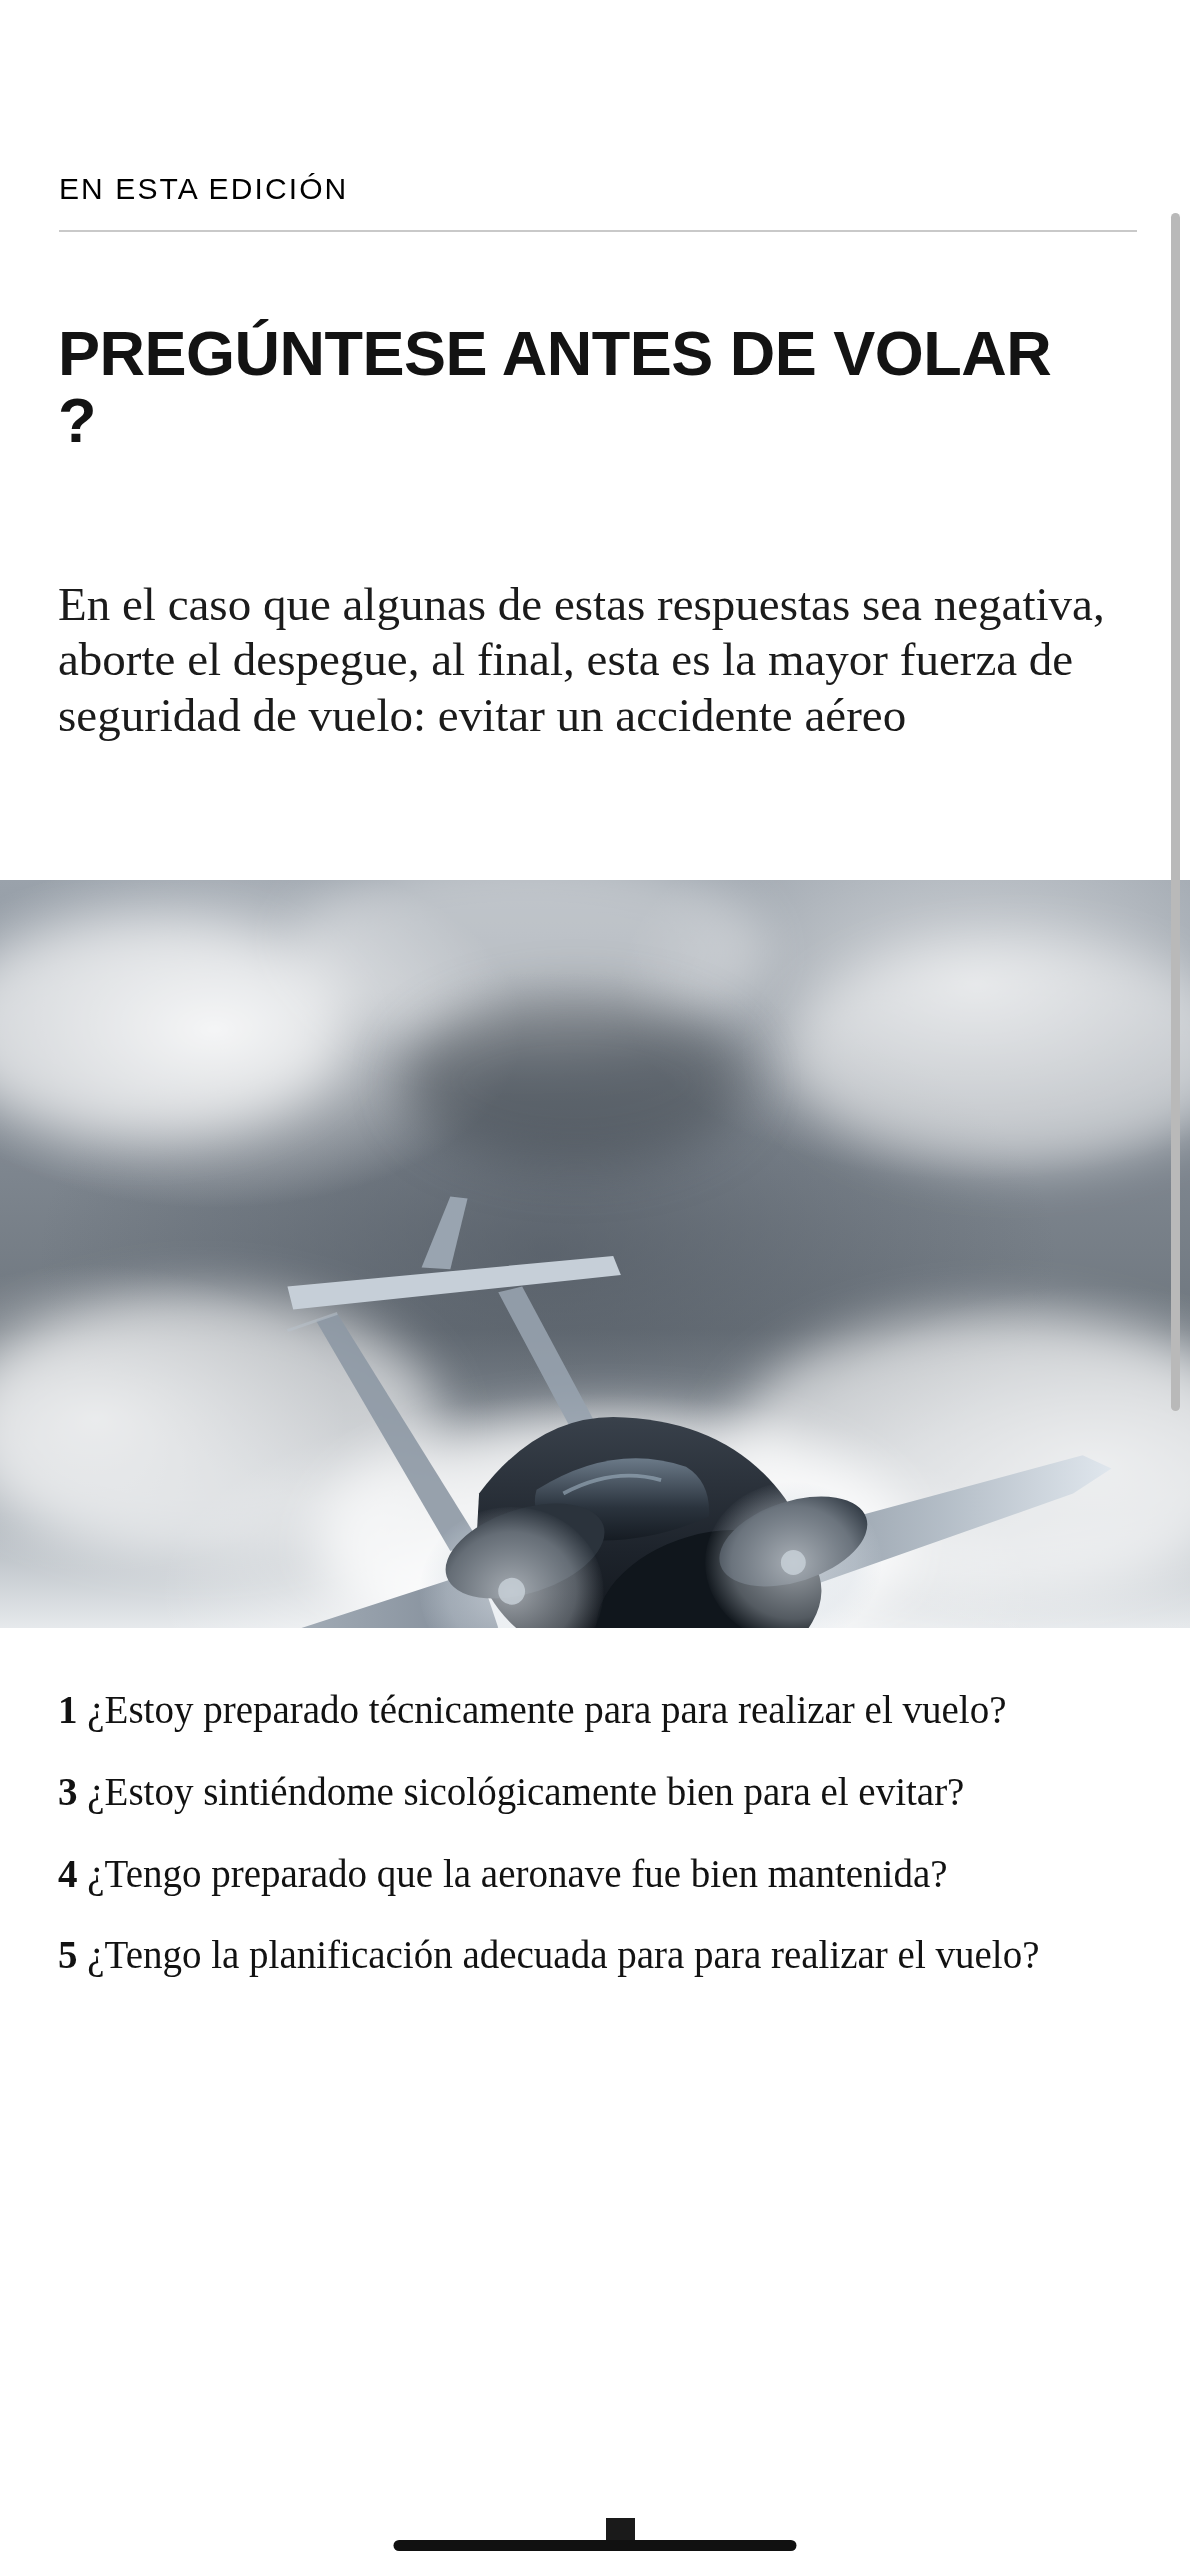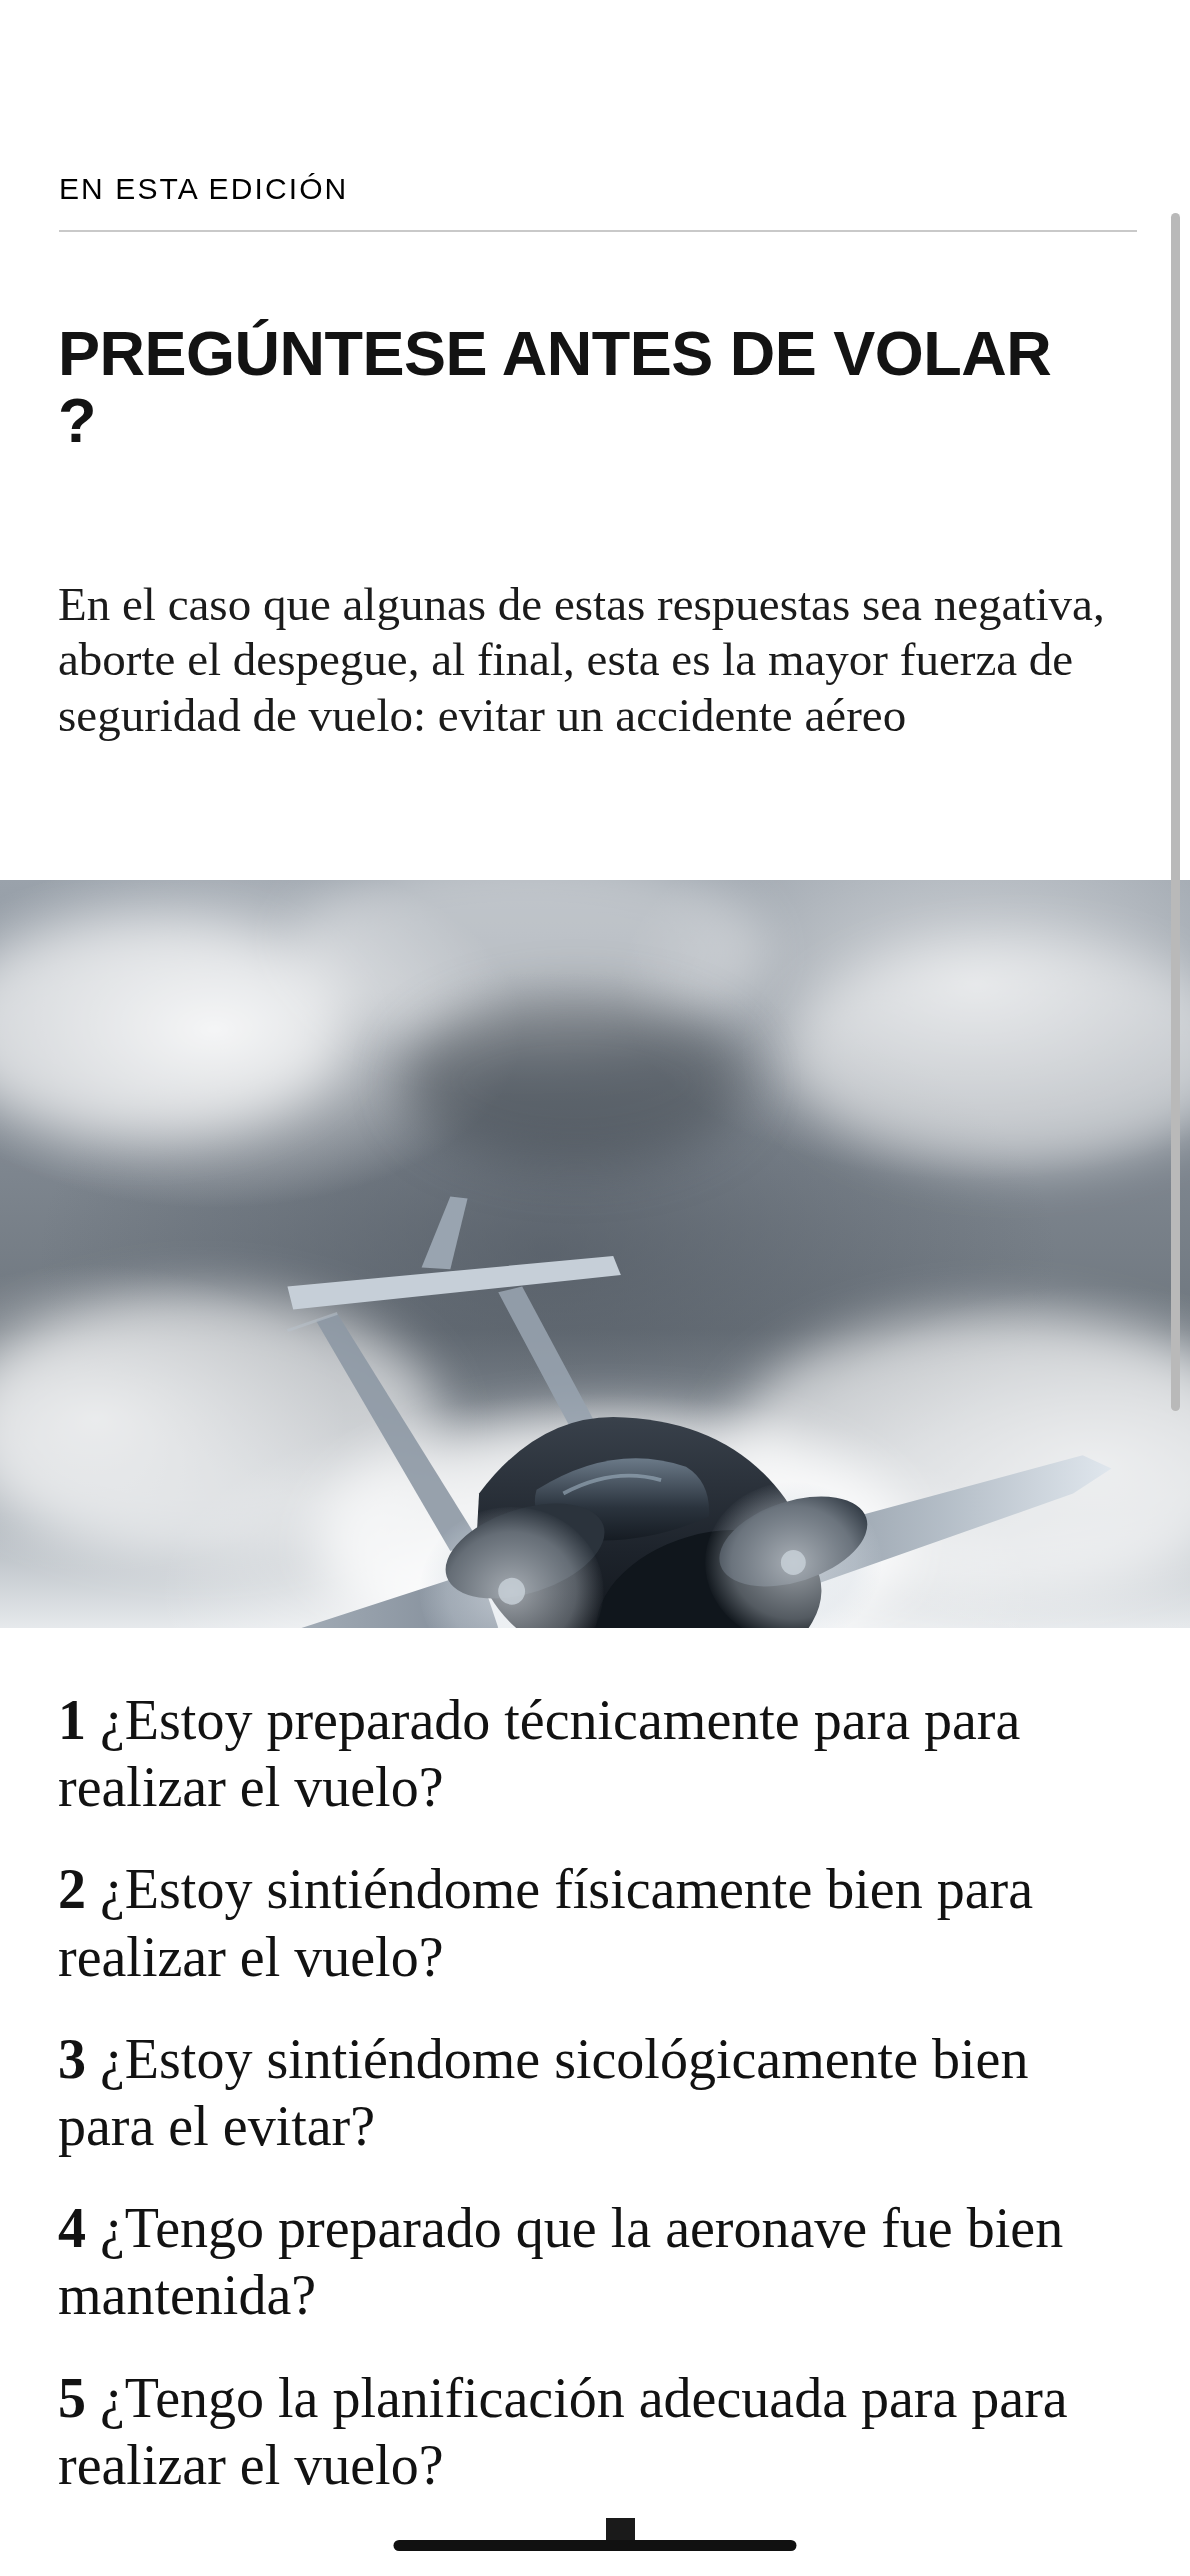--- a/index.html
+++ b/index.html
@@ -136,21 +136,21 @@
     width: 1190px; height: 748px;
   }
 
   
   .qlist {
     position: absolute;
     left: 58px;
     top: 1687px;
     width: 1078px;
     font-family: "Liberation Serif", serif;
-    font-size: 56px;
+    font-size: 39px;
     line-height: 1.2;
     color: #121212;
   }
   .qitem {
     margin-bottom: 35px;
   }
   .qnum {
     font-weight: bold;
   }
 
@@ -256,24 +256,20 @@
       <path d="M300 470 L352 452" stroke="#b9c3cd" stroke-width="3" opacity="0.5"></path>
     </svg>
   </div>
 
   <div class="qlist">
     <div class="qitem">
       <span class="qnum">1</span>
       <span>¿Estoy preparado técnicamente para para realizar el vuelo?</span>
     </div>
     <div class="qitem">
-      <span class="qnum">2</span>
-      <span>¿Estoy sintiéndome físicamente bien para realizar el vuelo?</span>
-    </div>
-    <div class="qitem">
       <span class="qnum">3</span>
       <span>¿Estoy sintiéndome sicológicamente bien para el evitar?</span>
     </div>
     <div class="qitem">
       <span class="qnum">4</span>
       <span>¿Tengo preparado que la aeronave fue bien mantenida?</span>
     </div>
     <div class="qitem">
       <span class="qnum">5</span>
       <span>¿Tengo la planificación adecuada para para realizar el vuelo?</span>

